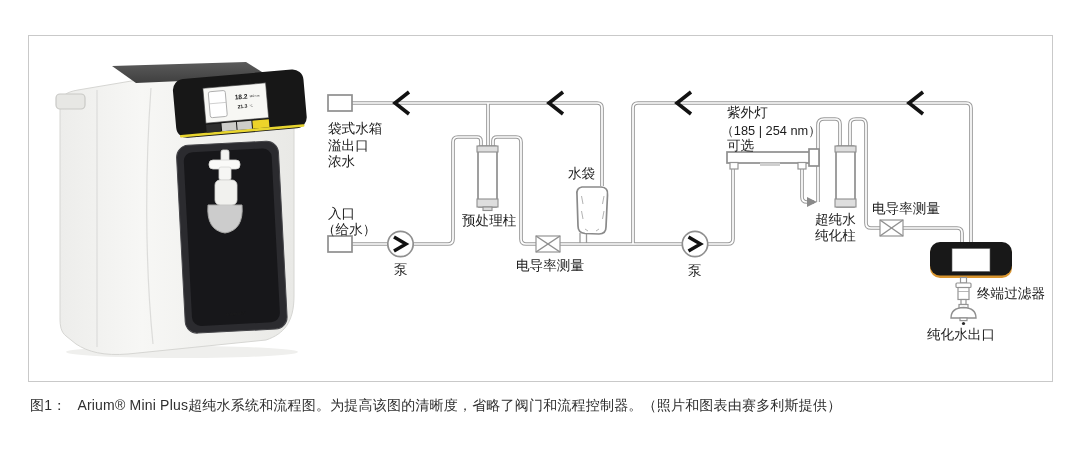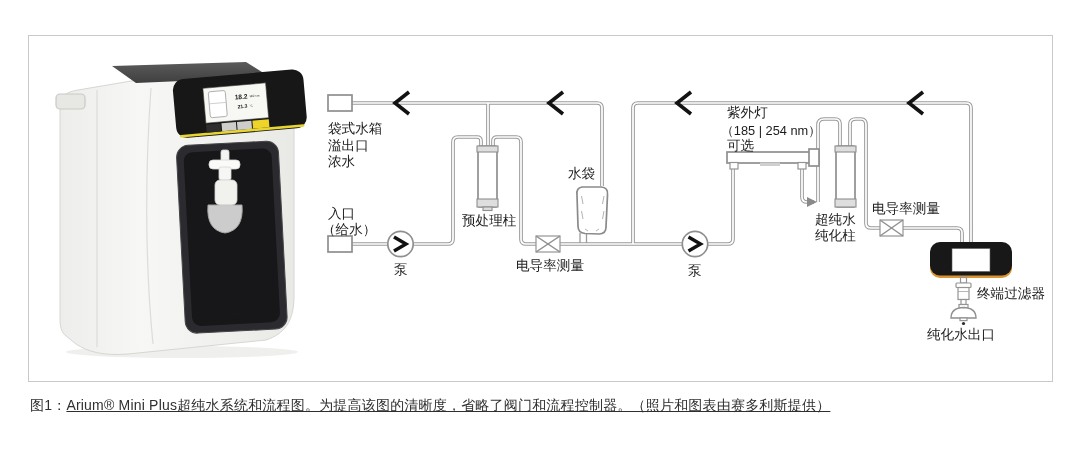--- a/index.html
+++ b/index.html
@@ -1,21 +1,21 @@
 <!DOCTYPE html>
 <html><head>
 <meta charset="utf-8">
 <style>
   html,body{margin:0;padding:0;background:#ffffff;}
   #page{position:relative;width:1080px;height:449px;background:#fff;overflow:hidden;
         font-family:"Liberation Sans",sans-serif;}
   #scene{position:absolute;left:0;top:0;}
   #caption{position:absolute;left:30px;top:397px;width:1010px;
            font-size:14px;color:#2f2f2f;letter-spacing:.2px;white-space:nowrap;}
-  #caption .cap-text{text-decoration:underline;}
+  #caption .cap-text{margin-left:11px;}
   svg text{font-family:"Liberation Sans",sans-serif;fill:#1c1c1c;}
   .lbl{font-size:13.6px;}
   .lbl-small{font-size:12.8px;}
   .pipe-outer{fill:none;stroke:#9a9a9a;stroke-width:3.7;stroke-linecap:butt;}
   .pipe-inner{fill:none;stroke:#ffffff;stroke-width:1.7;stroke-linecap:butt;}
   .comp{fill:#ffffff;stroke:#8f8f8f;stroke-width:1.7;}
   .comp-thin{fill:#ffffff;stroke:#949494;stroke-width:1.2;}
   .cap{fill:#dedede;stroke:#8f8f8f;stroke-width:1.1;}
   .xline{stroke:#8f8f8f;stroke-width:1.5;}
   .arrow{fill:none;stroke:#121212;stroke-width:3.6;}

